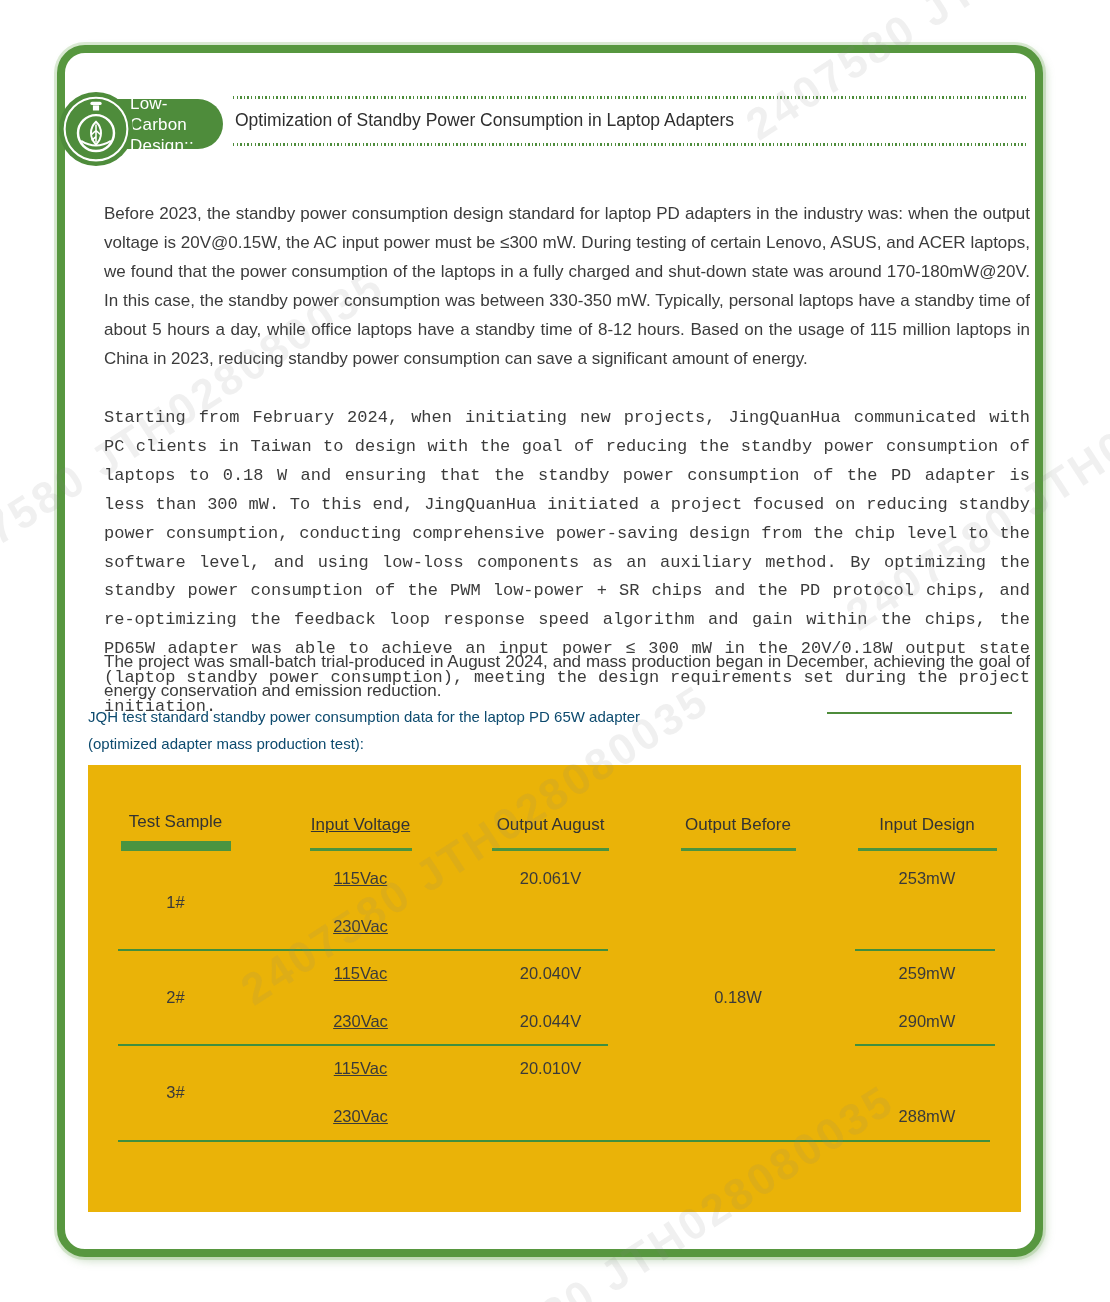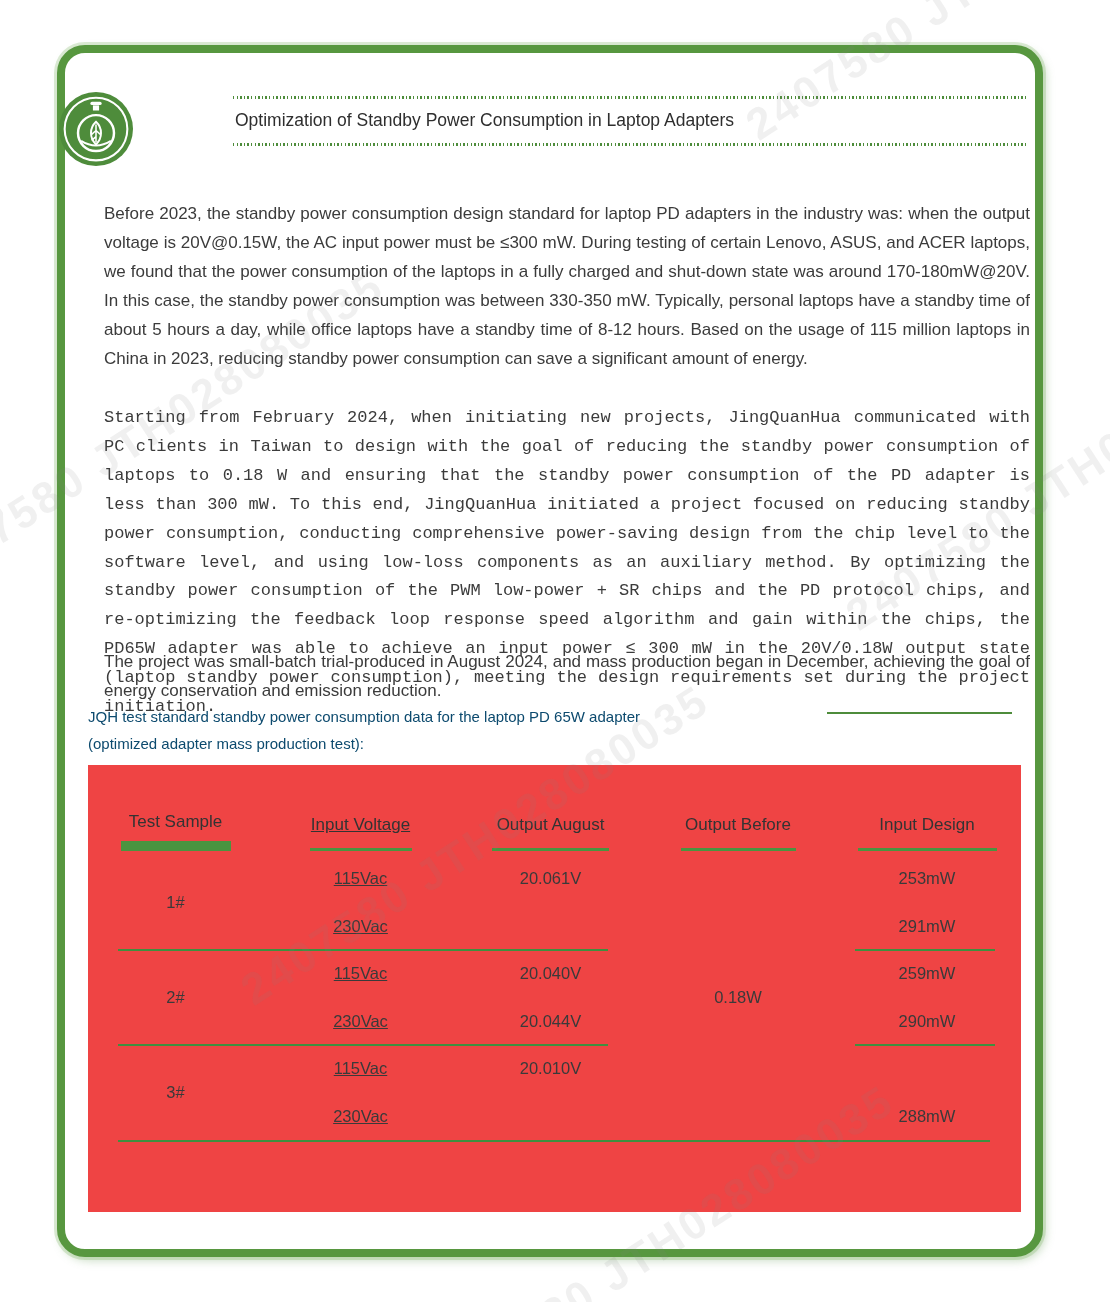--- a/index.html
+++ b/index.html
@@ -55,21 +55,21 @@
   
   .caption {
     left:23px; top:650px; width:620px;
     font-size:15px; line-height:27px; color:#0c4a6e;
   }
   .caption-rule { left:762px; top:659px; width:185px; height:2px; background:#4e8c3b; }
 
   
   .dtable {
     left:23px; top:712px; width:933px; height:447px;
-    background:#ef4444;
+    background:#eab308;
   }
   .tgrid {
     position:absolute; left:0; top:0; width:933px;
     display:grid;
     grid-template-columns:175px 195px 185px 190px 188px;
     grid-template-rows:90px repeat(6,47.5px);
   }
   .th {
     display:flex; flex-direction:column; align-items:center; justify-content:flex-end;
     padding-bottom:4px; font-size:17px; color:#333;
@@ -105,20 +105,24 @@
   .wm2 { left:150px;  top:430px; }
   .wm3 { left:1080px; top:470px; }
   .wm4 { left:475px;  top:845px; }
   .wm5 { left:660px;  top:1245px; }
 </style>
 </head>
 <body>
 
 <div class="frame">
 
+  <div class="badge-pill">
+    <span>Low-Carbon</span>
+    <span>Design::</span>
+  </div>
   <svg class="badge-circle" viewBox="0 0 72 72">
     <circle cx="36" cy="36" r="36" fill="#4e8c3b"></circle>
     <circle cx="36" cy="36" r="30.5" fill="none" stroke="#ffffff" stroke-width="2"></circle>
     <rect x="30.5" y="9.5" width="11" height="3.2" rx="1.6" fill="#ffffff"></rect>
     <rect x="33" y="13" width="6" height="5" fill="#ffffff"></rect>
     <circle cx="36" cy="40" r="17.5" fill="none" stroke="#ffffff" stroke-width="2.4"></circle>
     <path d="M36 29 C29.5 35 29.5 45 36 51 C42.5 45 42.5 35 36 29 Z" fill="none" stroke="#ffffff" stroke-width="1.9"></path>
     <path d="M36 31.5 V49 M36 37.5 L31.8 41.2 M36 37.5 L40.2 41.2 M36 43.5 L31.8 47" stroke="#ffffff" stroke-width="1.5" fill="none"></path>
     <path d="M21.5 47.5 Q36 56.5 50.5 47.5" fill="none" stroke="#ffffff" stroke-width="1.9"></path>
   </svg>
@@ -158,21 +162,20 @@
       <div class="th c5">
         <span>Input Design</span>
         <div class="u-thin u-ip"></div>
       </div>
 
       <div class="td c1 span-s1">1#</div>
       <div class="td c2 r1">115Vac</div>
       <div class="td c3 r1">20.061V</div>
       <div class="td c5 r1">253mW</div>
       <div class="td c2 r2">230Vac</div>
-      <div class="td c5 r2">291mW</div>
 
       <div class="td c1 span-s2">2#</div>
       <div class="td c2 r3">115Vac</div>
       <div class="td c3 r3">20.040V</div>
       <div class="td c5 r3">259mW</div>
       <div class="td c2 r4">230Vac</div>
       <div class="td c3 r4">20.044V</div>
       <div class="td c5 r4">290mW</div>
 
       <div class="td c1 span-s3">3#</div>

